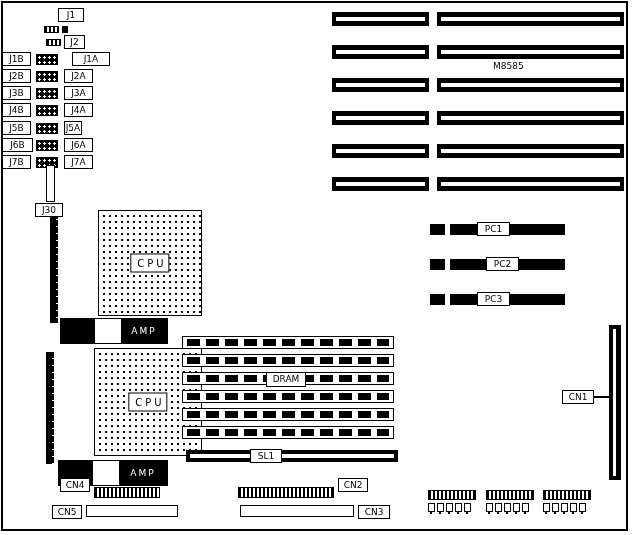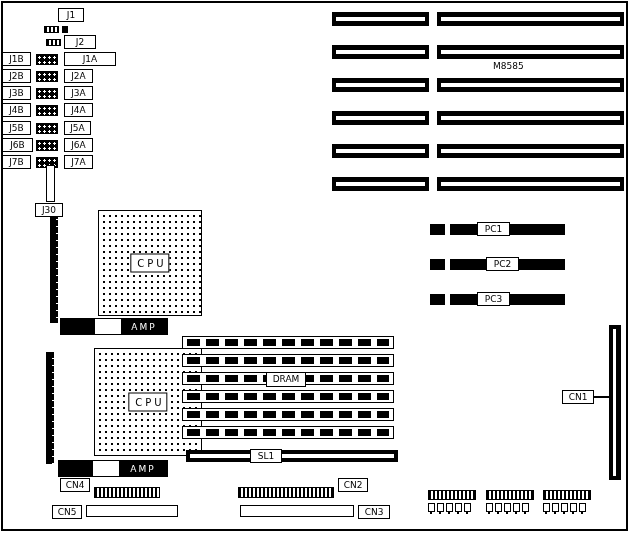--- a/index.html
+++ b/index.html
@@ -16,21 +16,21 @@
           background-size:5px 5px;background-position:1px 1px;}
   .socket{position:absolute;border:1px solid #000;box-sizing:border-box;background-color:#fff;
           background-image:radial-gradient(#000 1px, rgba(0,0,0,0) 1.2px);
           background-size:6px 6px;background-position:2px 2px;margin-left:36px;}
   .cpu-box{position:absolute;left:50%;top:50%;transform:translate(-50%,-50%);
            background:#fff;border:1px solid #000;font-size:10px;letter-spacing:3px;
            padding:3px 2px 3px 6px;white-space:nowrap;z-index:3;}
   .pin-strip{position:absolute;width:8px;background-color:#000;
              background-image:radial-gradient(#fff 1px, rgba(0,0,0,0) 1.2px);
              background-size:8px 7px;background-position:3px 3px;}
-  .amp-bar{position:absolute;height:17px;display:flex;border:1px solid #000;box-sizing:border-box;}
+  .amp-bar{position:absolute;height:26px;display:flex;border:1px solid #000;box-sizing:border-box;}
   .amp-seg-black{background:#000;height:100%;flex:0 0 34px;}
   .amp-seg-white{background:#fff;height:100%;flex:0 0 26px;}
   .amp-text{color:#fff;font-size:9px;letter-spacing:2px;display:flex;align-items:center;
             justify-content:center;flex:1;background:#000;height:100%;}
   .isa-slot{position:absolute;left:332px;width:292px;height:14px;}
   .isa-seg{position:absolute;top:0;height:14px;background:#000;}
   .isa-seg::after{content:"";position:absolute;left:4px;right:4px;top:5px;height:4px;background:#fff;}
   .isa-left{left:0;width:97px;}
   .isa-right{left:105px;width:187px;}
   .pc-bar{position:absolute;left:430px;width:135px;height:11px;background:#000;}
@@ -57,42 +57,42 @@
 </style>
 </head>
 <body>
 
 <div class="stage">
   <div class="frame"></div>
 
   <div class="labelbox" style="left:58px;top:8px;width:26px">J1</div>
   <div class="stripe-bar" style="left:44px;top:26px;width:15px;height:7px"></div>
   <div class="blk" style="left:62px;top:26px;width:6px;height:7px"></div>
-  <div class="labelbox" style="left:64px;top:35px;width:32px">J2</div>
+  <div class="labelbox" style="left:64px;top:35px;width:21px">J2</div>
   <div class="stripe-bar" style="left:46px;top:39px;width:15px;height:7px"></div>
 
   <div class="labelbox" style="left:2px;top:52px;width:29px">J1B</div>
   <div class="jumper" style="left:36px;top:54px"></div>
-  <div class="labelbox" style="left:64px;top:52px;width:52px">J1A</div>
+  <div class="labelbox" style="left:72px;top:52px;width:38px">J1A</div>
 
   <div class="labelbox" style="left:2px;top:69px;width:29px">J2B</div>
   <div class="jumper" style="left:36px;top:71px"></div>
   <div class="labelbox" style="left:64px;top:69px;width:29px">J2A</div>
 
   <div class="labelbox" style="left:2px;top:86px;width:29px">J3B</div>
   <div class="jumper" style="left:36px;top:88px"></div>
   <div class="labelbox" style="left:64px;top:86px;width:29px">J3A</div>
 
   <div class="labelbox" style="left:2px;top:103px;width:29px">J4B</div>
   <div class="jumper" style="left:36px;top:105px"></div>
   <div class="labelbox" style="left:64px;top:103px;width:29px">J4A</div>
 
   <div class="labelbox" style="left:2px;top:121px;width:29px">J5B</div>
   <div class="jumper" style="left:36px;top:123px"></div>
-  <div class="labelbox" style="left:64px;top:121px;width:27px">J5A</div>
+  <div class="labelbox" style="left:64px;top:121px;width:18px">J5A</div>
 
   <div class="labelbox" style="left:2px;top:138px;width:31px">J6B</div>
   <div class="jumper" style="left:36px;top:140px"></div>
   <div class="labelbox" style="left:64px;top:138px;width:29px">J6A</div>
 
   <div class="labelbox" style="left:2px;top:155px;width:29px">J7B</div>
   <div class="jumper" style="left:36px;top:157px"></div>
   <div class="labelbox" style="left:64px;top:155px;width:29px">J7A</div>
 
   <div class="white-bar" style="left:46px;top:165px;width:9px;height:37px"></div>

